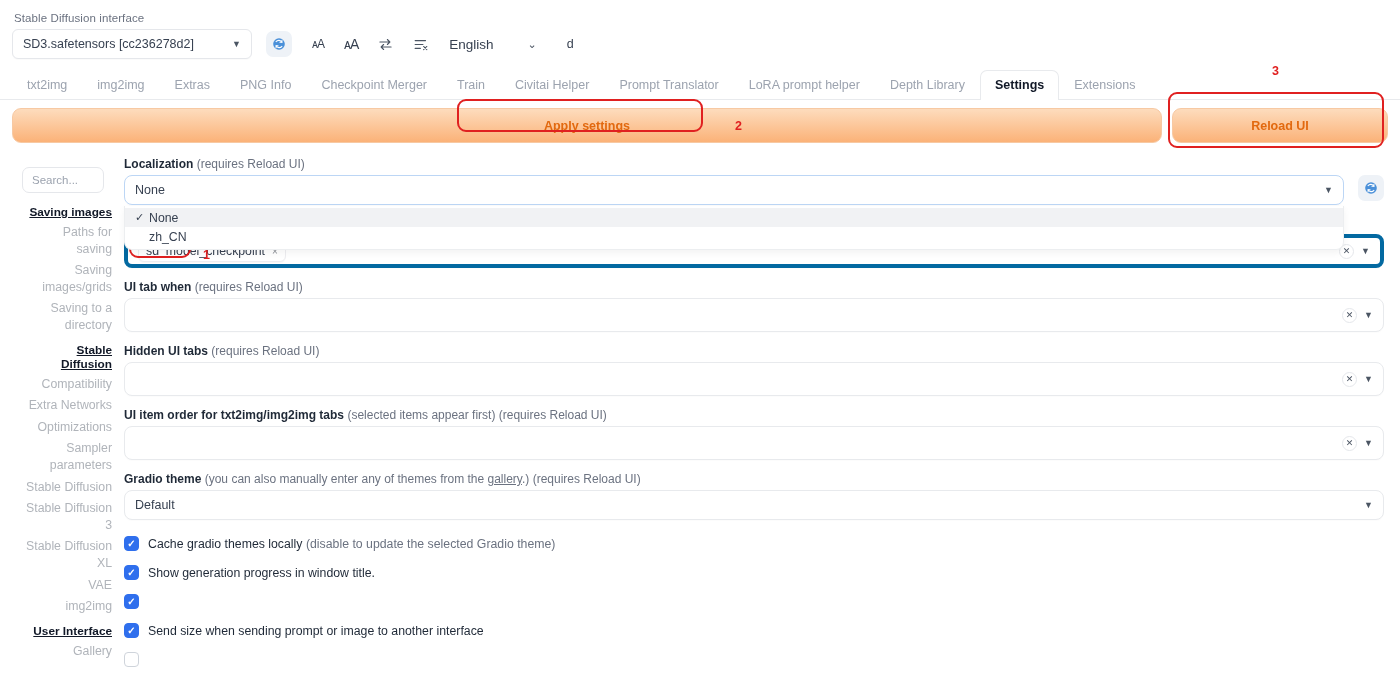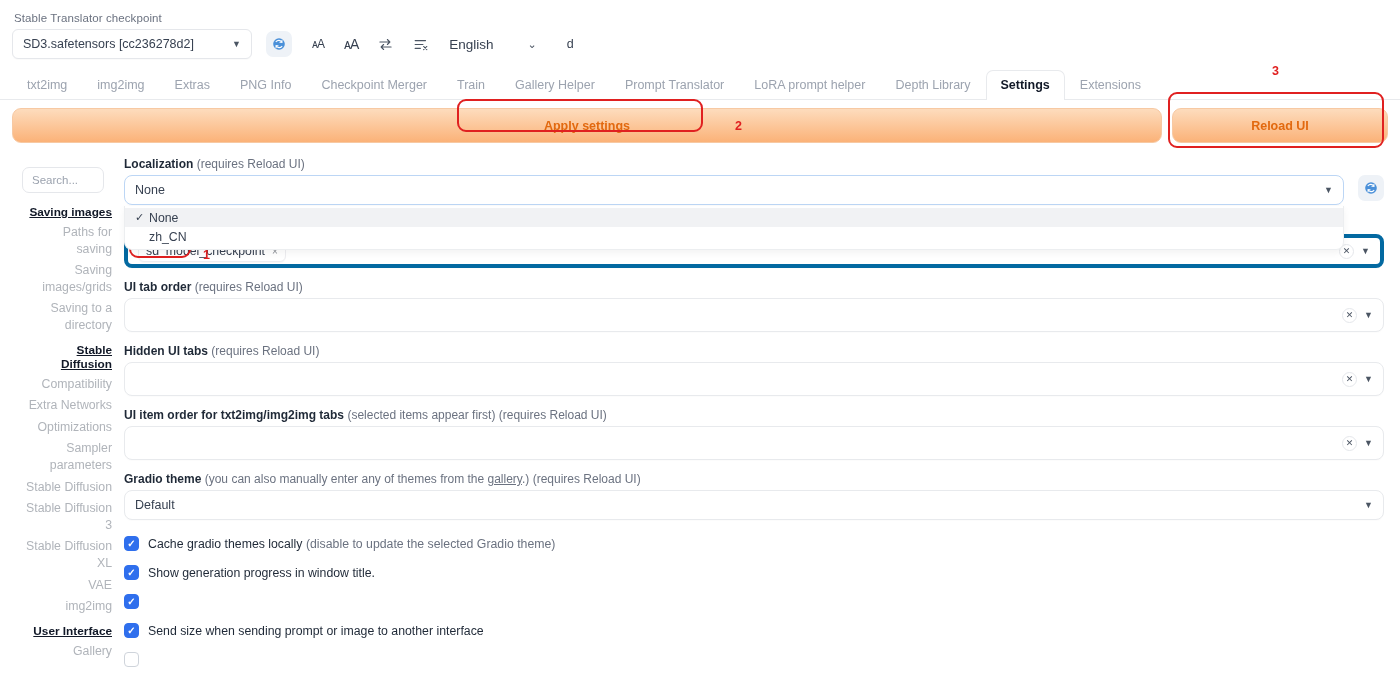--- a/index.html
+++ b/index.html
@@ -142,21 +142,21 @@
   .cb.on { background:#2f6fed; border-color:#2f6fed; }
   .cb.on::after { content:"✓"; color:#fff; font-size:10px; line-height:1; font-weight:bold; }
   .cbtext { font-size:12.3px; color:#1f2937; }
   .cbtext .hint { color:#6b7280; }
 </style>
 </head>
 <body>
 
 <div class="topbar">
   <div class="ckpt-block">
-    <div class="ckpt-label">Stable Translator checkpoint</div>
+    <div class="ckpt-label">Stable Diffusion interface</div>
     <div class="ckpt-select">
       <span>SD3.safetensors [cc236278d2]</span>
       <span class="caret">▼</span>
     </div>
   </div>
 
   <div class="tools">
     <div class="tool-btn">
       <svg width="14" height="14" viewBox="0 0 24 24">
         <circle cx="12" cy="12" r="10" fill="#4a90d9"></circle>
@@ -184,21 +184,21 @@
   </div>
 </div>
 
 <div class="tabrow" id="tabrow">
     <div class="tab">txt2img</div>
     <div class="tab">img2img</div>
     <div class="tab">Extras</div>
     <div class="tab">PNG Info</div>
     <div class="tab">Checkpoint Merger</div>
     <div class="tab">Train</div>
-    <div class="tab">Gallery Helper</div>
+    <div class="tab">Civitai Helper</div>
     <div class="tab">Prompt Translator</div>
     <div class="tab">LoRA prompt helper</div>
     <div class="tab">Depth Library</div>
     <div class="tab active">Settings</div>
     <div class="tab">Extensions</div>
   </div>
 
 <div class="actionbar">
   <div class="btn-orange" id="apply-bar">Apply settings</div>
   <div class="btn-orange" id="reload-bar">Reload UI</div>
@@ -266,21 +266,21 @@
         </span>
         <span class="inp-ctrls">
           <span class="x-circle">✕</span>
           <span class="caret" style="font-size:9px;color:#4b5563;">▼</span>
         </span>
       </div>
     </div>
 
     <div class="field">
       <div class="flabel">
-        <span>UI tab order</span>
+        <span>UI tab when</span>
         <span class="hint">(requires Reload UI)</span>
       </div>
       <div class="inp" style="height:34px;">
         <span></span>
         <span class="inp-ctrls">
           <span class="x-circle">✕</span>
           <span class="caret" style="font-size:9px;color:#4b5563;">▼</span>
         </span>
       </div>
     </div>

